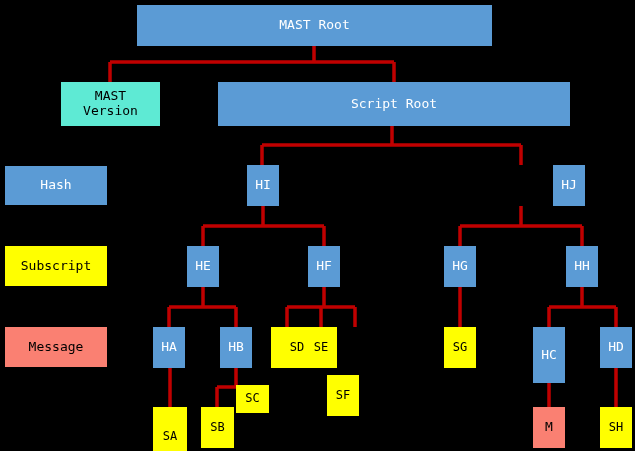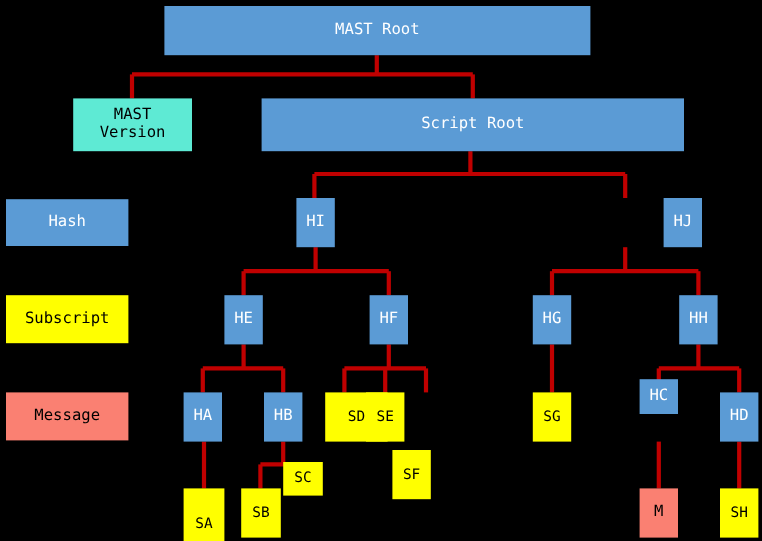--- a/index.html
+++ b/index.html
@@ -140,21 +140,21 @@
       <div class="node hash t-med" style="left: 187px; top: 246px; width: 32px; height: 41px;"><span>HE</span></div>
       <div class="node hash t-med" style="left: 308px; top: 246px; width: 32px; height: 41px;"><span>HF</span></div>
       <div class="node hash t-med" style="left: 444px; top: 246px; width: 32px; height: 41px;"><span>HG</span></div>
       <div class="node hash t-med" style="left: 566px; top: 246px; width: 32px; height: 41px;"><span>HH</span></div>
       <div class="node hash t-med" style="left: 153px; top: 327px; width: 32px; height: 41px;"><span>HA</span></div>
       <div class="node hash t-med" style="left: 220px; top: 327px; width: 32px; height: 41px;"><span>HB</span></div>
       <div class="node subscript t-small" style="left: 271px; top: 327px; width: 52px; height: 41px;"><span>SD</span></div>
       <div class="node subscript t-small" style="left: 305px; top: 327px; width: 32px; height: 41px;"><span>SE</span></div>
       <div class="node subscript t-small" style="left: 327px; top: 327px; width: 32px; height: 41px; margin-top: 48px;"><span>SF</span></div>
       <div class="node subscript t-small" style="left: 444px; top: 327px; width: 32px; height: 41px;"><span>SG</span></div>
-      <div class="node hash t-med" style="left: 533px; top: 316px; width: 32px; height: 29px; justify-content: center;"><span>HC</span></div>
+      <div class="node hash t-med" style="left: 533px; top: 327px; width: 32px; height: 56px; justify-content: center;"><span>HC</span></div>
       <div class="node hash t-med" style="left: 600px; top: 327px; width: 32px; height: 41px;"><span>HD</span></div>
       <div class="node subscript t-small" style="left: 153px; top: 407px; width: 34px; height: 59px;"><span>SA</span></div>
       <div class="node subscript t-small" style="left: 201px; top: 407px; width: 33px; height: 41px;"><span>SB</span></div>
       <div class="node subscript t-small" style="left: 236px; top: 385px; width: 33px; height: 28px;"><span>SC</span></div>
       <div class="node message t-med" style="left: 533px; top: 407px; width: 32px; height: 41px;"><span>M</span></div>
       <div class="node subscript t-small" style="left: 600px; top: 407px; width: 32px; height: 41px;"><span>SH</span></div>
     </div>
 
 </div>
 

